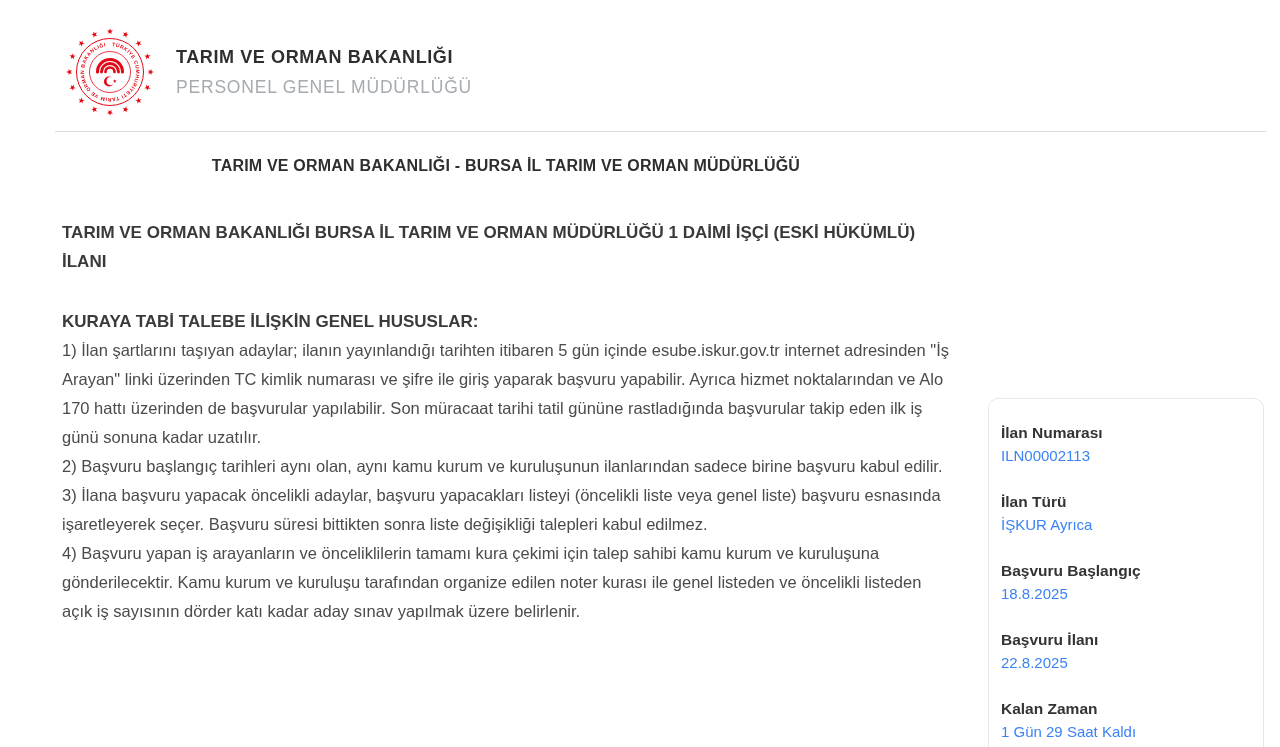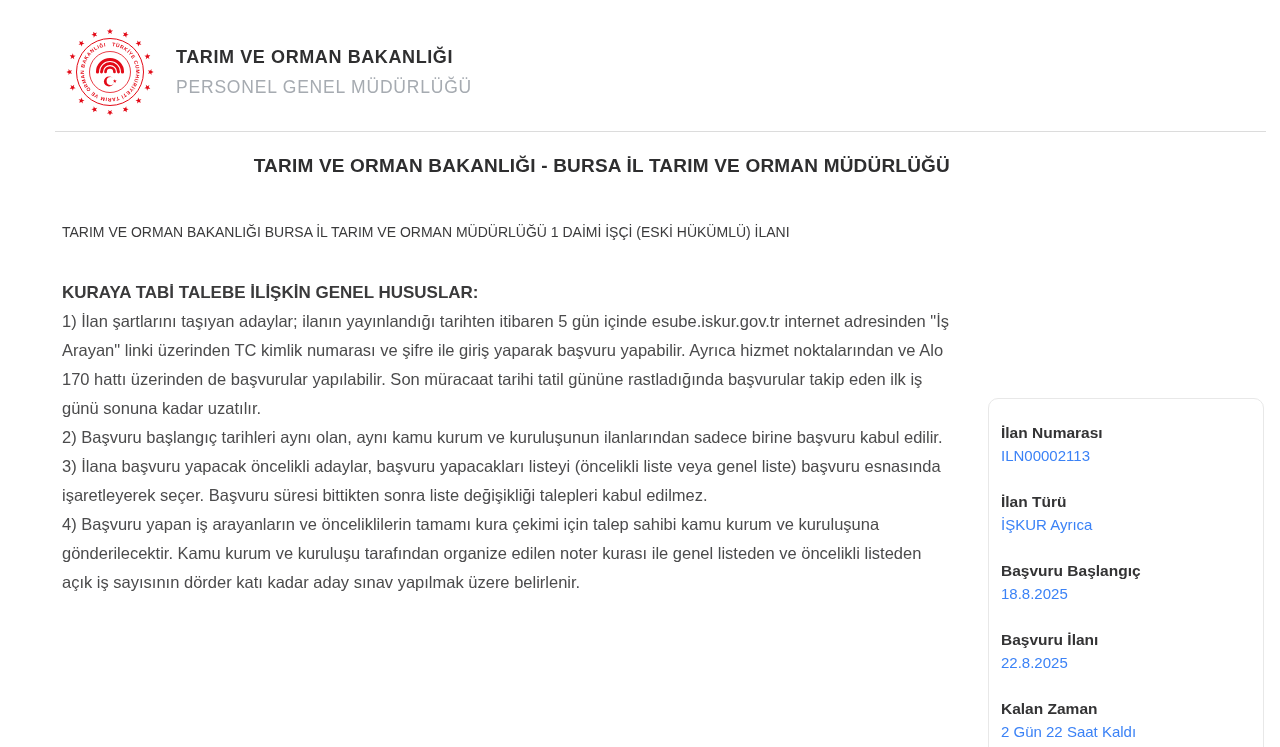--- a/index.html
+++ b/index.html
@@ -13,23 +13,23 @@
   .ministry-name { font-size:18px; font-weight:bold; color:#2f2f30;
                    letter-spacing:0.6px; }
   .department-name { font-size:17.5px; color:#a6abb1; letter-spacing:0.8px;
                      margin-top:9px; }
   .header-divider { border:none; border-top:1px solid #dcdcdc;
                     margin:13px 14px 0 55px; }
 
   
   .main { position:relative; }
   .content-col { margin:20px 0 0 62px; width:888px; }
-  .page-title { text-align:right; font-size:19px; font-weight:bold;
+  .page-title { text-align:center; font-size:16px; font-weight:bold;
                 color:#2e2e2f; line-height:28px; letter-spacing:0.2px; }
-  .subtitle { margin-top:38px; font-size:14px; font-weight:normal; color:#3a3a3b;
+  .subtitle { margin-top:38px; font-size:17px; font-weight:bold; color:#3a3a3b;
               line-height:29px; }
   .section-heading { margin-top:31px; font-size:17px; font-weight:bold;
                      color:#3a3a3b; line-height:29px; }
   .paragraph { font-size:16.5px; color:#4b4b4c; line-height:29px; }
 
   
   .info-card { position:absolute; left:988px; top:246px; width:276px;
                height:447px; border:1px solid #e8e8e8; border-radius:10px;
                background:#fff; padding:24px 12px 20px;
                display:flex; flex-direction:column; }
@@ -119,17 +119,17 @@
     <div class="info-field">
       <div class="info-label">Başvuru Başlangıç</div>
       <div class="info-value">18.8.2025</div>
     </div>
     <div class="info-field">
       <div class="info-label">Başvuru İlanı</div>
       <div class="info-value">22.8.2025</div>
     </div>
     <div class="info-field">
       <div class="info-label">Kalan Zaman</div>
-      <div class="info-value">2 Gün 22 Saat Kaldı</div>
+      <div class="info-value">1 Gün 29 Saat Kaldı</div>
     </div>
 
   </aside>
 </main>
 
 </body></html>

